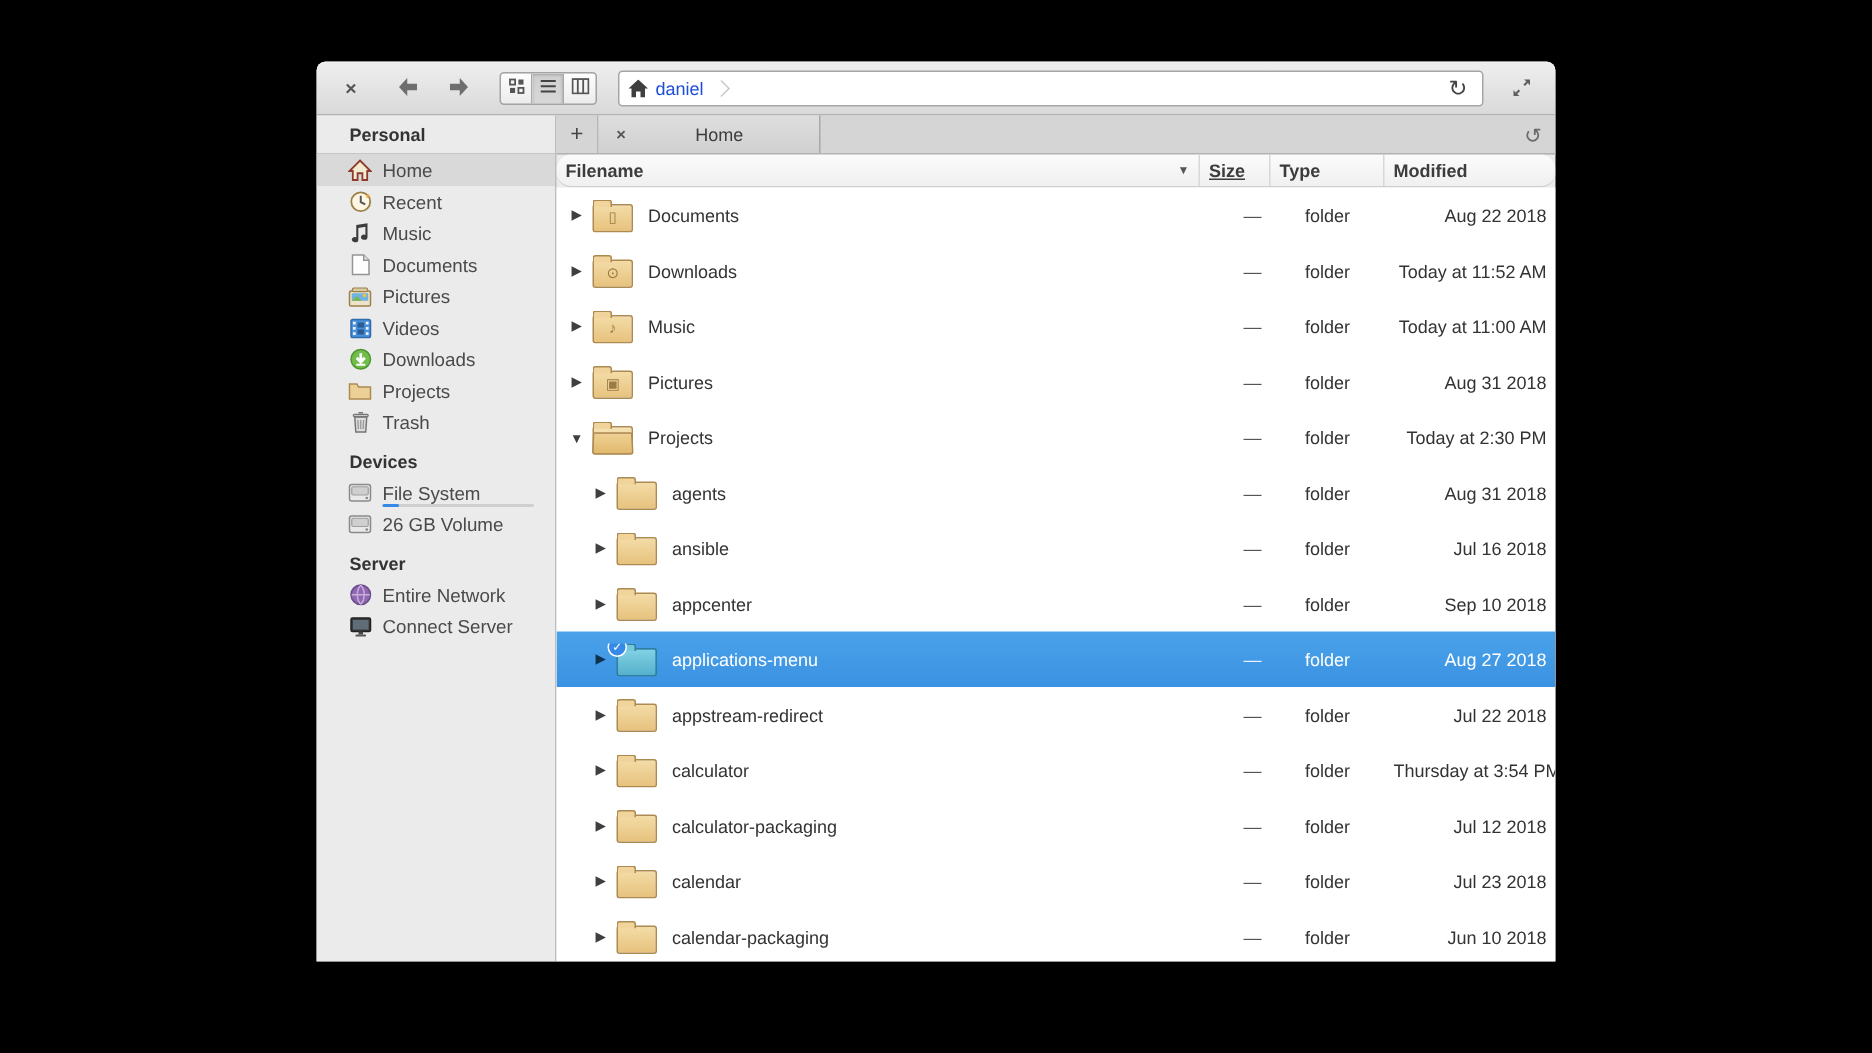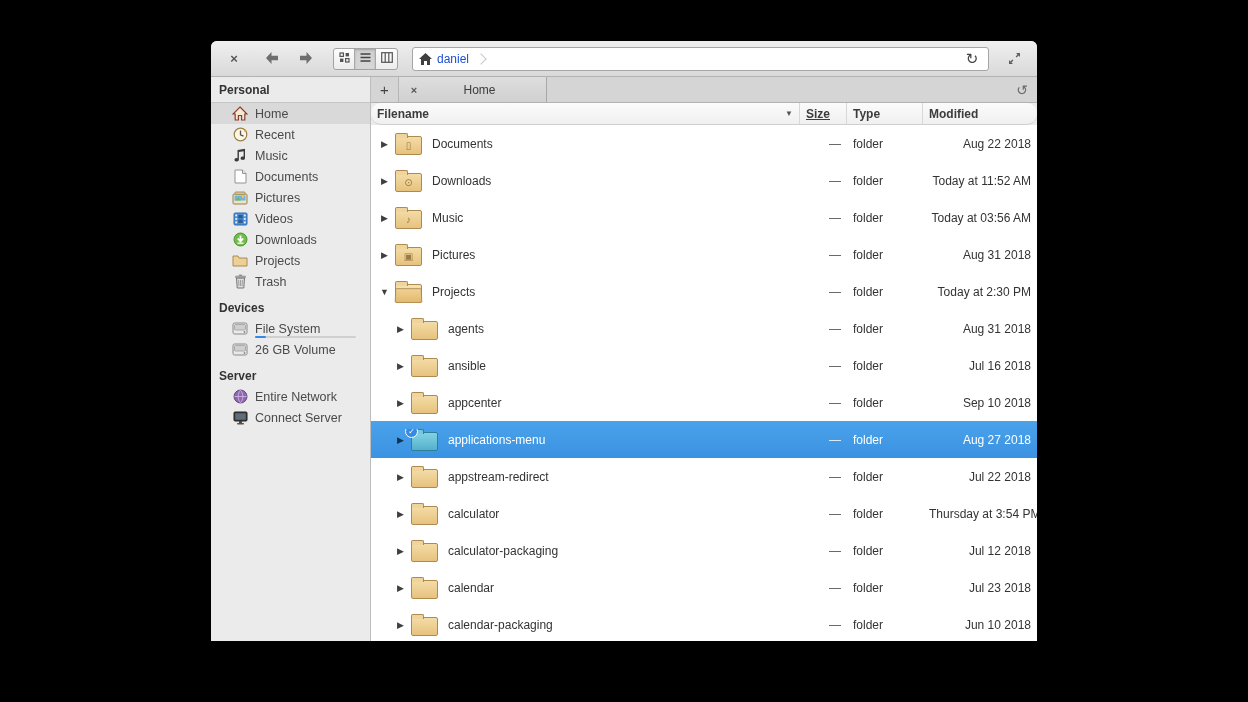--- a/index.html
+++ b/index.html
@@ -28,21 +28,21 @@
   .crumb-chevron { width:8px; height:8px; border-top:1px solid #c9c9c9; border-right:1px solid #c9c9c9;
                    transform:rotate(45deg); margin-left:8px; }
   .pathbar .spacer { flex:1; }
   .refresh-btn { font-size:15px; color:#444; width:20px; height:20px; border:none; background:transparent;
                  display:flex; align-items:center; justify-content:center; }
   .expand-btn { margin-left:4px; }
 
   
   .wbody { display:flex; height:564px; }
   .sidebar { width:160px; background:#ebebeb; border-right:1px solid #bdbdbd; overflow:hidden; flex:none; }
-  .section-header { height:21px; display:flex; align-items:center; padding-left:8px;
+  .section-header { height:21px; display:flex; align-items:center; padding-left:22px;
                     font-size:12px; font-weight:bold; color:#333; }
   .section-header.first { height:26px; border-bottom:1px solid #c6c6c6; margin-bottom:0; }
   .section-header:not(.first) { margin-top:5px; }
   .sidebar-item { height:21px; display:flex; align-items:center; padding-left:21px; gap:7px;
                   font-size:12.5px; color:#4a4a4a; position:relative; }
   .sidebar-item.sel { background:#d9d9d9; }
   .sidebar-item .icon { width:16px; height:16px; display:flex; align-items:center; justify-content:center; flex:none; }
   .sidebar-item .icon svg { display:block; }
   .usage { position:absolute; left:44px; right:14px; bottom:1px; height:2px; background:#cfcfcf; border-radius:1px; }
   .usage-fill { height:100%; background:#3689e6; border-radius:1px; }
@@ -69,21 +69,21 @@
   .col.c0 { flex:1; }
   .col.c1 { width:47px;text-decoration:underline; }
   .col.c2 { width:76px; }
   .col.c3 { width:114px; border-right:none; }
   .sort-icon { margin-left:auto; font-size:8px; color:#555; }
 
   
   .rows { flex:1; background:#fff; overflow:hidden; }
   .row { height:37px; display:flex; align-items:center; font-size:12px; color:#333; }
   .row .namecell { flex:1; display:flex; align-items:center; min-width:0; overflow:hidden; }
-  .row .cell { flex:none; padding:0 6px; overflow:hidden; white-space:nowrap; }
+  .row .cell { flex:none; padding:0 6px; overflow:hidden; white-space:nowrap;text-align:center; }
   .row .size { width:47px; text-align:right; color:#555; }
   .row .type { width:76px; }
   .row .modified { width:114px; text-align:right; }
   .row.sel { background:linear-gradient(#4ba2ea,#3a92e2); color:#fff; }
   .row.sel .size { color:#eaf3fc; }
   .expander { width:11px; text-align:center; font-size:9px; color:#3f3f3f; flex:none; margin-right:5px; }
   .row.sel .expander { color:#10324f; }
 
   
   .ficon { position:relative; width:27px; height:19px; margin:3px 10px 0 0; flex:none;
@@ -351,21 +351,21 @@
             <div class="row">
               <div class="namecell" style="padding-left: 8px;">
                 <div class="expander">▶</div>
                 <div class="ficon">
                   <div class="emblem">♪</div>
                 </div>
                 <div class="fname">Music</div>
               </div>
               <div class="cell size">—</div>
               <div class="cell type">folder</div>
-              <div class="cell modified">Today at 03:56 AM</div>
+              <div class="cell modified">Today at 11:00 AM</div>
             </div>
             <div class="row">
               <div class="namecell" style="padding-left: 8px;">
                 <div class="expander">▶</div>
                 <div class="ficon">
                   <div class="emblem">▣</div>
                 </div>
                 <div class="fname">Pictures</div>
               </div>
               <div class="cell size">—</div>

